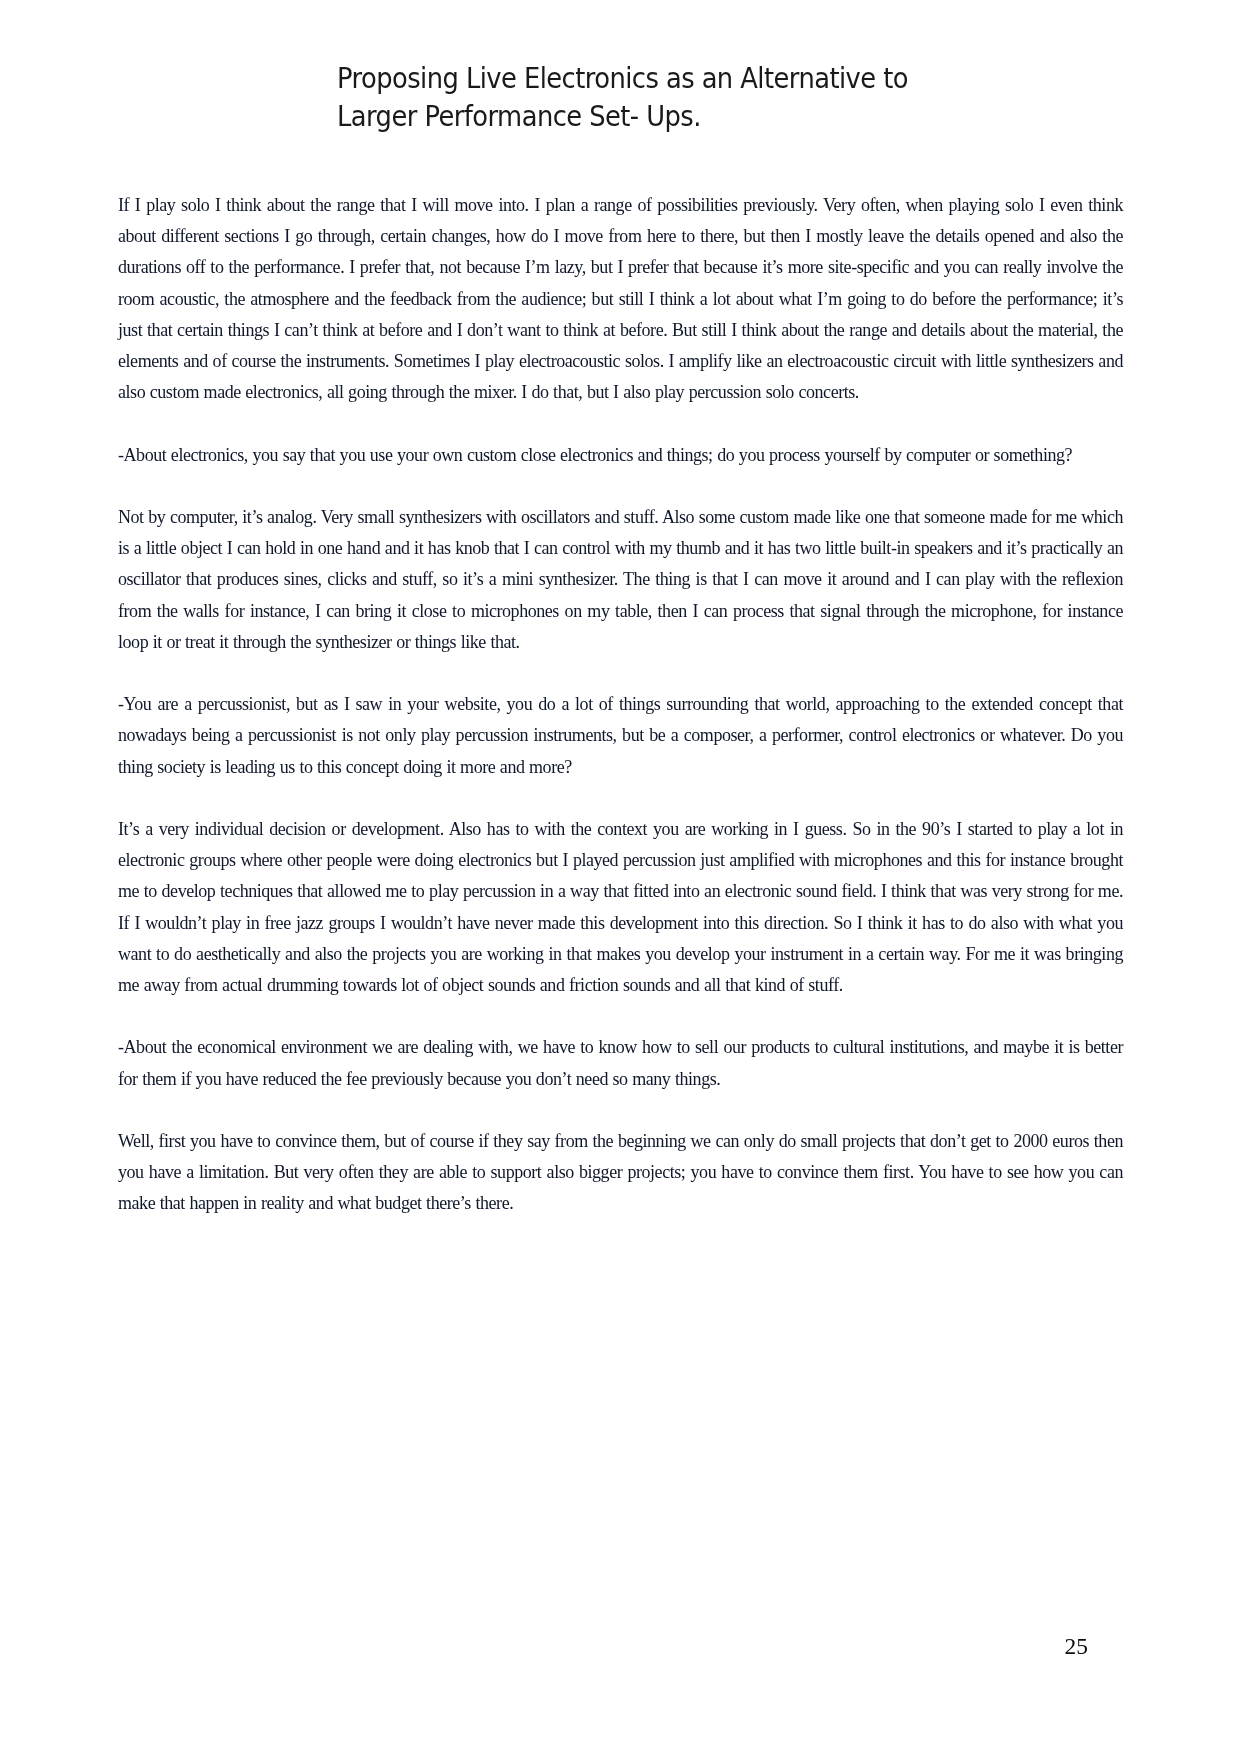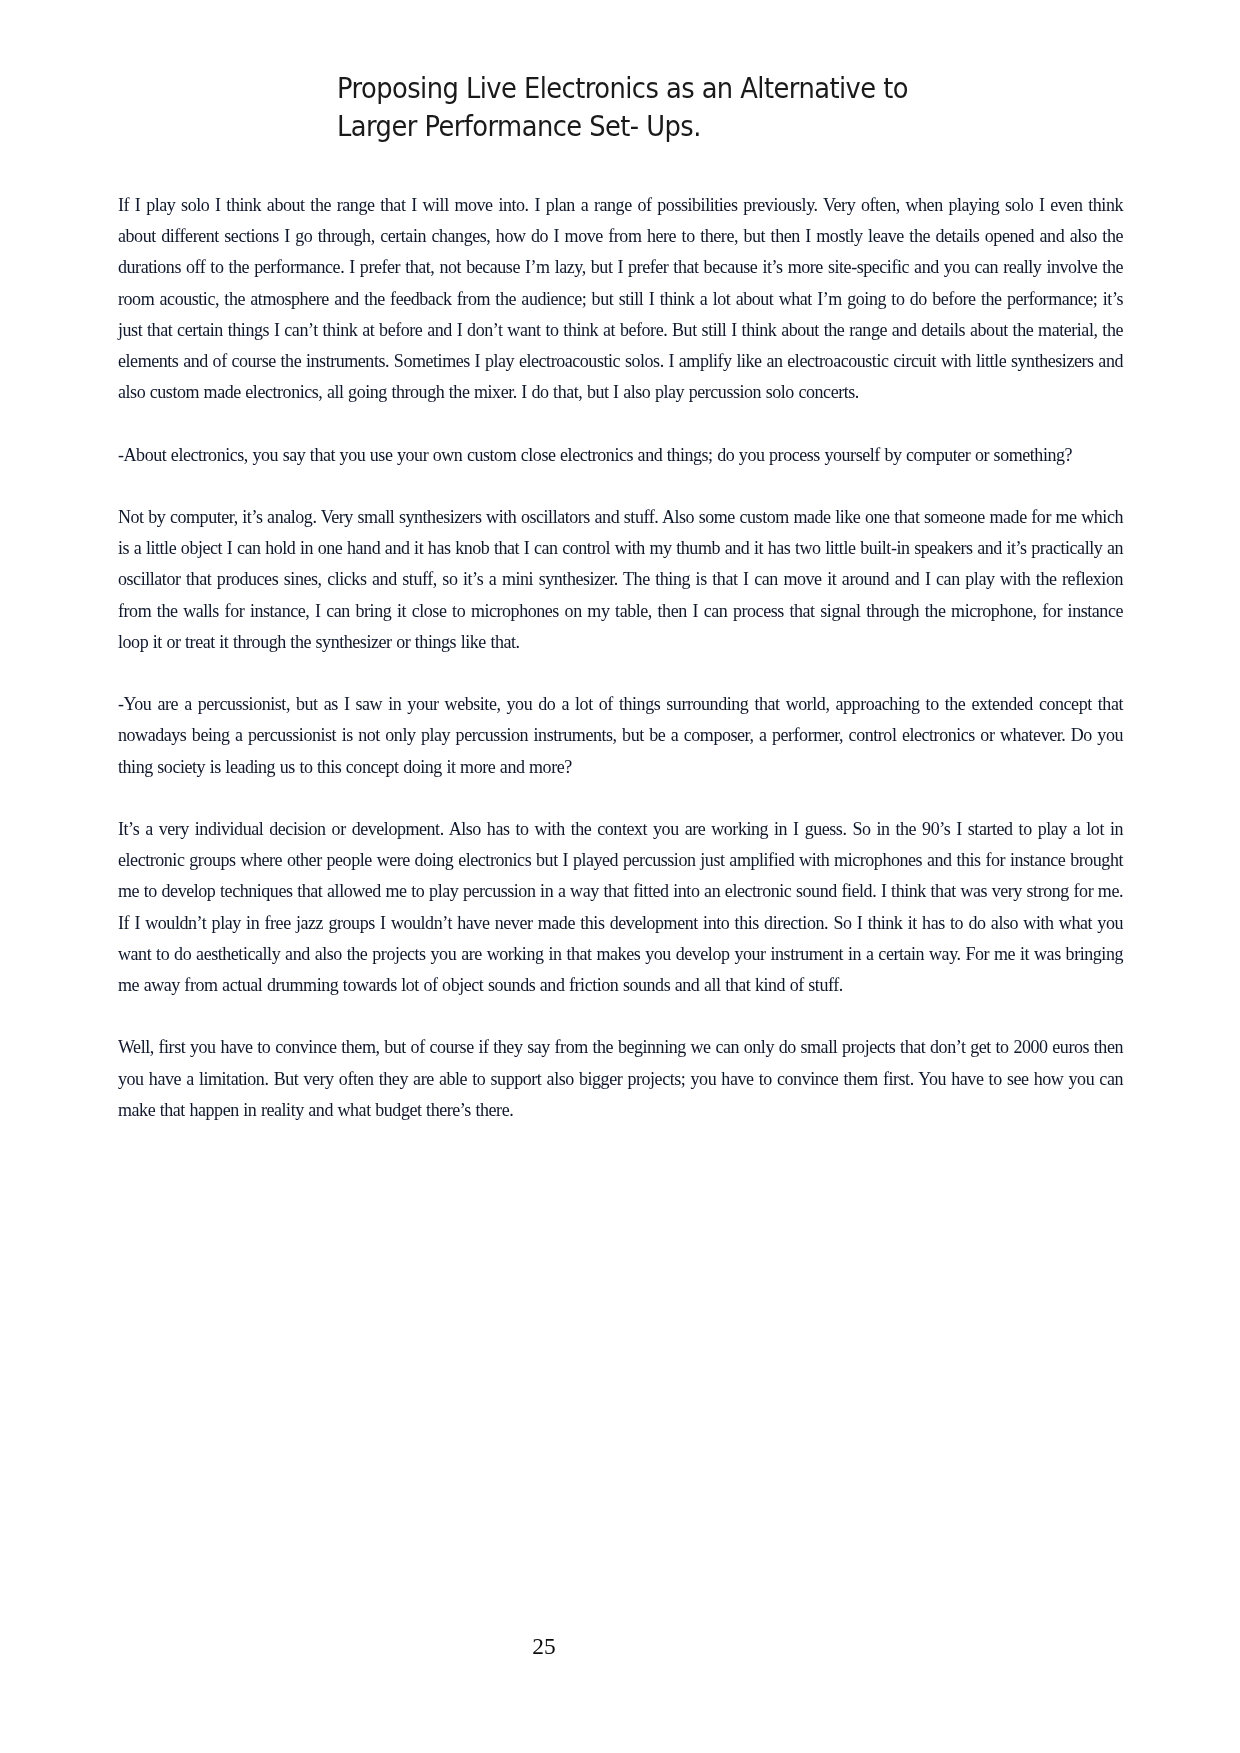--- a/index.html
+++ b/index.html
@@ -10,21 +10,21 @@
   body {
     width: 1240px;
     height: 1753px;
     position: relative;
     overflow: hidden;
     color: #111111;
   }
   .page-title {
     position: absolute;
     left: 337px;
-    top: 70px;
+    top: 60px;
     width: 700px;
     font-family: "DejaVu Sans", sans-serif;
     font-weight: 200;
     font-size: 28px;
     line-height: 38px;
     letter-spacing: -0.6px;
     color: #1a1a1a;
   }
   .page-title span {
     display: block;
@@ -47,36 +47,37 @@
     text-align: justify;
     text-align-last: left;
     letter-spacing: -0.45px;
     word-spacing: 0.5px;
   }
   .page-number {
     position: absolute;
     left: 0;
     width: 1088px;
     top: 1633px;
-    text-align: center;
+    text-align: right;
     font-family: "Liberation Serif", serif;
     font-size: 23.4px;
     color: #0d0d0d;
   }
 </style>
 </head>
 <body>
 
 <div class="page-title">
   <span>Proposing Live Electronics as an Alternative to</span>
   <span>Larger Performance Set- Ups.</span>
 </div>
 
 <div class="body-text">
   <p>If I play solo I think about the range that I will move into. I plan a range of possibilities previously. Very often, when playing solo I even think about different sections I go through, certain changes, how do I move from here to there, but then I mostly leave the details opened and also the durations off to the performance. I prefer that, not because I’m lazy, but I prefer that because it’s more site-specific and you can really involve the room acoustic, the atmosphere and the feedback from the audience; but still I think a lot about what I’m going to do before the performance; it’s just that certain things I can’t think at before and I don’t want to think at before. But still I think about the range and details about the material, the elements and of course the instruments. Sometimes I play electroacoustic solos. I amplify like an electroacoustic circuit with little synthesizers and also custom made electronics, all going through the mixer. I do that, but I also play percussion solo concerts.</p>
   <p>-About electronics, you say that you use your own custom close electronics and things; do you process yourself by computer or something?</p>
   <p>Not by computer, it’s analog. Very small synthesizers with oscillators and stuff. Also some custom made like one that someone made for me which is a little object I can hold in one hand and it has knob that I can control with my thumb and it has two little built-in speakers and it’s practically an oscillator that produces sines, clicks and stuff, so it’s a mini synthesizer. The thing is that I can move it around and I can play with the reflexion from the walls for instance, I can bring it close to microphones on my table, then I can process that signal through the microphone, for instance loop it or treat it through the synthesizer or things like that.</p>
   <p>-You are a percussionist, but as I saw in your website, you do a lot of things surrounding that world, approaching to the extended concept that nowadays being a percussionist is not only play percussion instruments, but be a composer, a performer, control electronics or whatever. Do you thing society is leading us to this concept doing it more and more?</p>
   <p>It’s a very individual decision or development. Also has to with the context you are working in I guess. So in the 90’s I started to play a lot in electronic groups where other people were doing electronics but I played percussion just amplified with microphones and this for instance brought me to develop techniques that allowed me to play percussion in a way that fitted into an electronic sound field. I think that was very strong for me. If I wouldn’t play in free jazz groups I wouldn’t have never made this development into this direction. So I think it has to do also with what you want to do aesthetically and also the projects you are working in that makes you develop your instrument in a certain way. For me it was bringing me away from actual drumming towards lot of object sounds and friction sounds and all that kind of stuff.</p>
+  <p>-About the economical environment we are dealing with, we have to know how to sell our products to cultural institutions, and maybe it is better for them if you have reduced the fee previously because you don’t need so many things.</p>
   <p>Well, first you have to convince them, but of course if they say from the beginning we can only do small projects that don’t get to 2000 euros then you have a limitation. But very often they are able to support also bigger projects; you have to convince them first. You have to see how you can make that happen in reality and what budget there’s there.</p>
 </div>
 
 <div class="page-number">25</div>
 
 </body></html>

